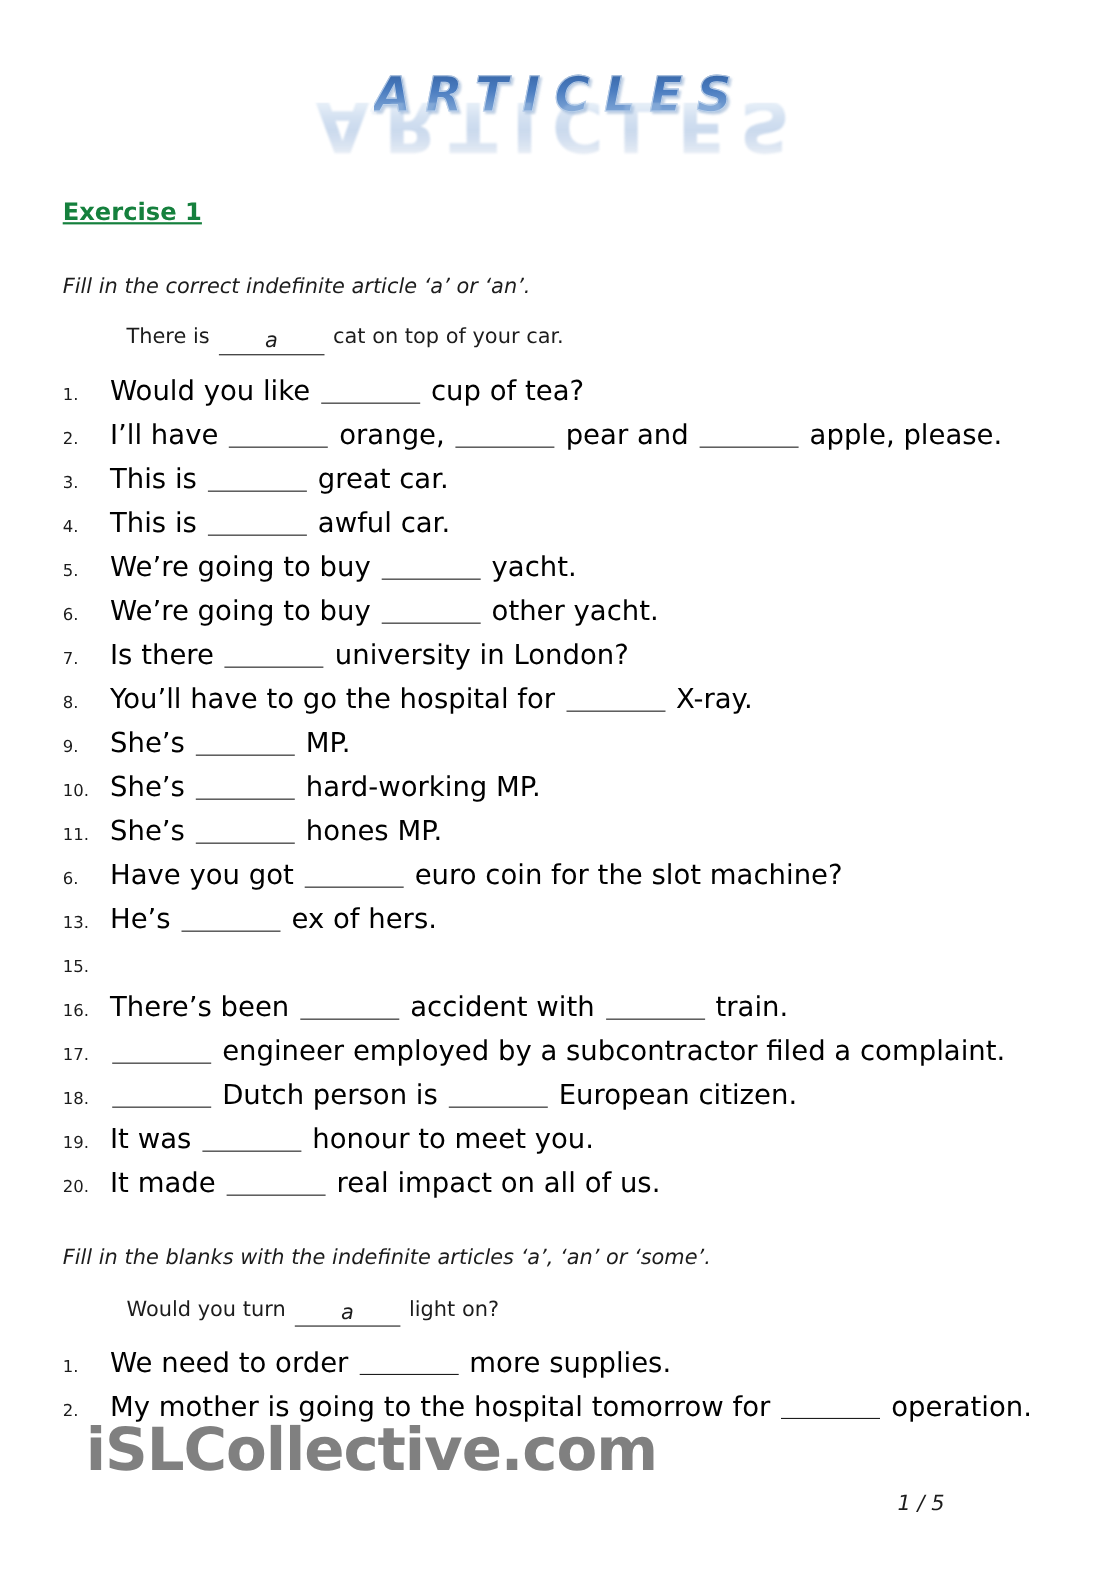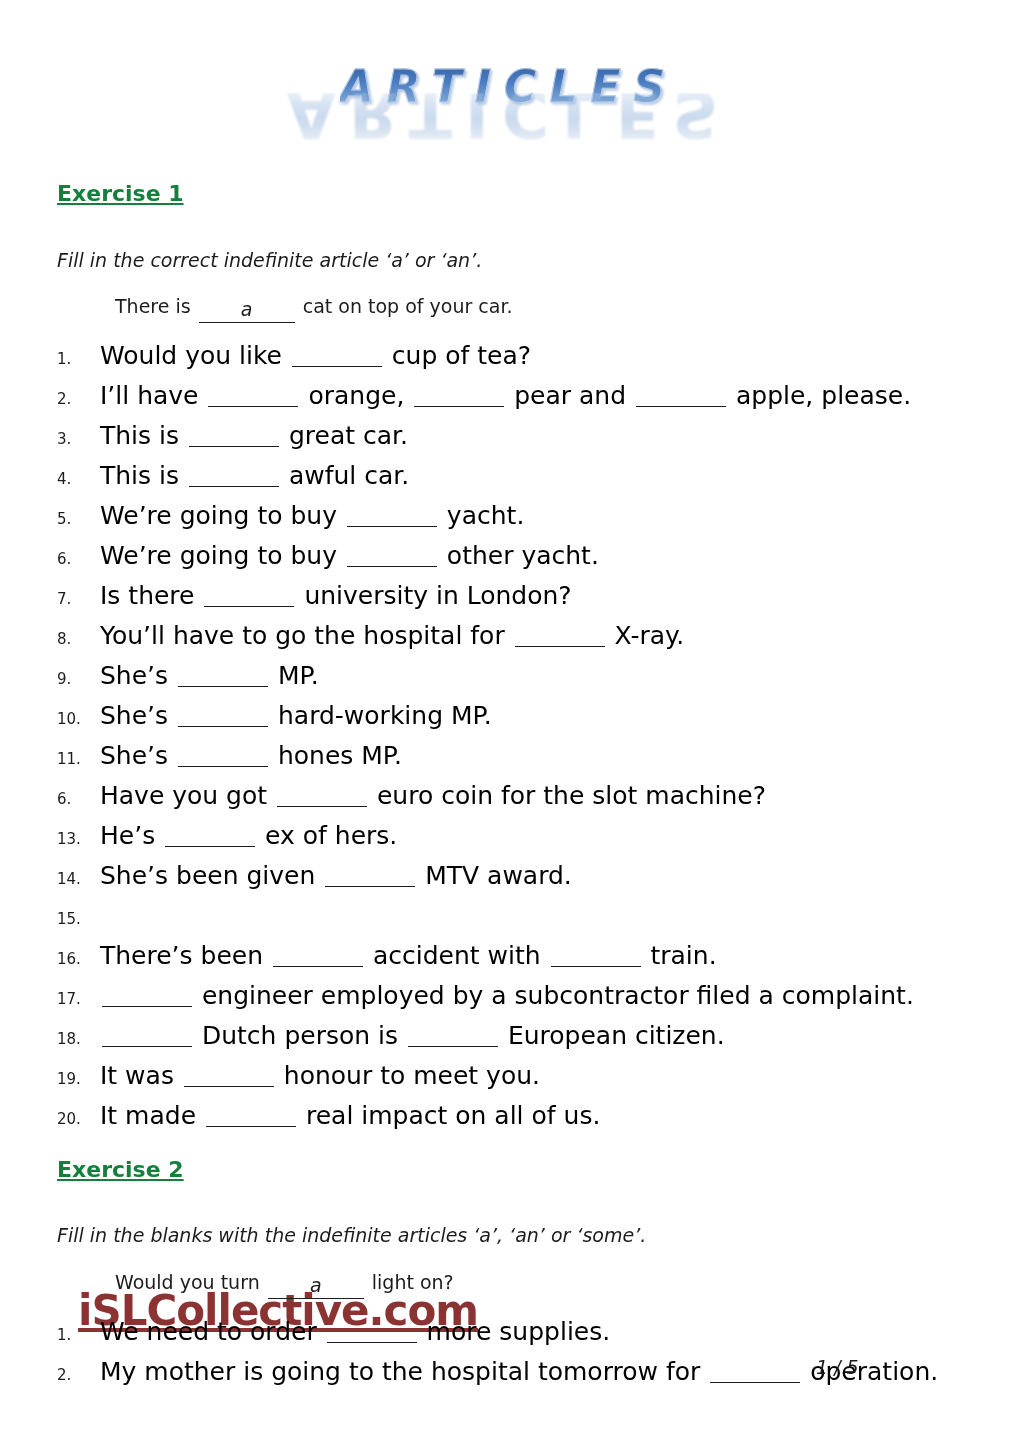--- a/index.html
+++ b/index.html
@@ -64,22 +64,22 @@
     margin:0 2px;
   }
   .blank.ex{
     width:96px;height:auto;text-align:center;
     transform:translateY(3px);
     font-style:italic;
   }
   
   .watermark{
     position:absolute;left:78px;top:1286px;
-    font-size:42px;font-weight:bold;letter-spacing:-1px;
-    color:#7f1d1d;opacity:0.9;z-index:0;text-decoration:underline;
+    font-size:54px;font-weight:bold;letter-spacing:-1px;
+    color:#737373;opacity:0.9;z-index:0;
   }
   .content{ position:relative;z-index:1; }
   .page-number{
     position:absolute;left:816px;top:1356px;
     font-size:19px;font-style:italic;color:#1c1c1c;z-index:1;
   }
 </style>
 </head>
 <body>
 
@@ -149,24 +149,20 @@
           </div>
           <div class="q-row">
             <span class="q-num">6.</span>
             <span class="q-text">Have you got <span class="blank"></span> euro coin for the slot machine?</span>
           </div>
           <div class="q-row">
             <span class="q-num">13.</span>
             <span class="q-text">He’s <span class="blank"></span> ex of hers.</span>
           </div>
           <div class="q-row">
-            <span class="q-num">14.</span>
-            <span class="q-text">She’s been given <span class="blank"></span> MTV award.</span>
-          </div>
-          <div class="q-row">
             <span class="q-num">15.</span>
           </div>
           <div class="q-row">
             <span class="q-num">16.</span>
             <span class="q-text">There’s been <span class="blank"></span> accident with <span class="blank"></span> train.</span>
           </div>
           <div class="q-row">
             <span class="q-num">17.</span>
             <span class="q-text"><span class="blank"></span> engineer employed by a subcontractor filed a complaint.</span>
           </div>
@@ -179,21 +175,20 @@
             <span class="q-text">It was <span class="blank"></span> honour to meet you.</span>
           </div>
           <div class="q-row">
             <span class="q-num">20.</span>
             <span class="q-text">It made <span class="blank"></span> real impact on all of us.</span>
           </div>
         </div>
     </section>
 
     <section>
-      <h2 class="ex-heading">Exercise 2</h2>
       <p class="instruction">Fill in the blanks with the indefinite articles ‘a’, ‘an’ or ‘some’.</p>
       <p class="example">
         <span>Would you turn</span>
         <span class="blank ex"><span>a</span></span>
         <span>light on?</span>
       </p>
       <div class="q-list" id="ex2-list">
           <div class="q-row">
             <span class="q-num">1.</span>
             <span class="q-text">We need to order <span class="blank"></span> more supplies.</span>

